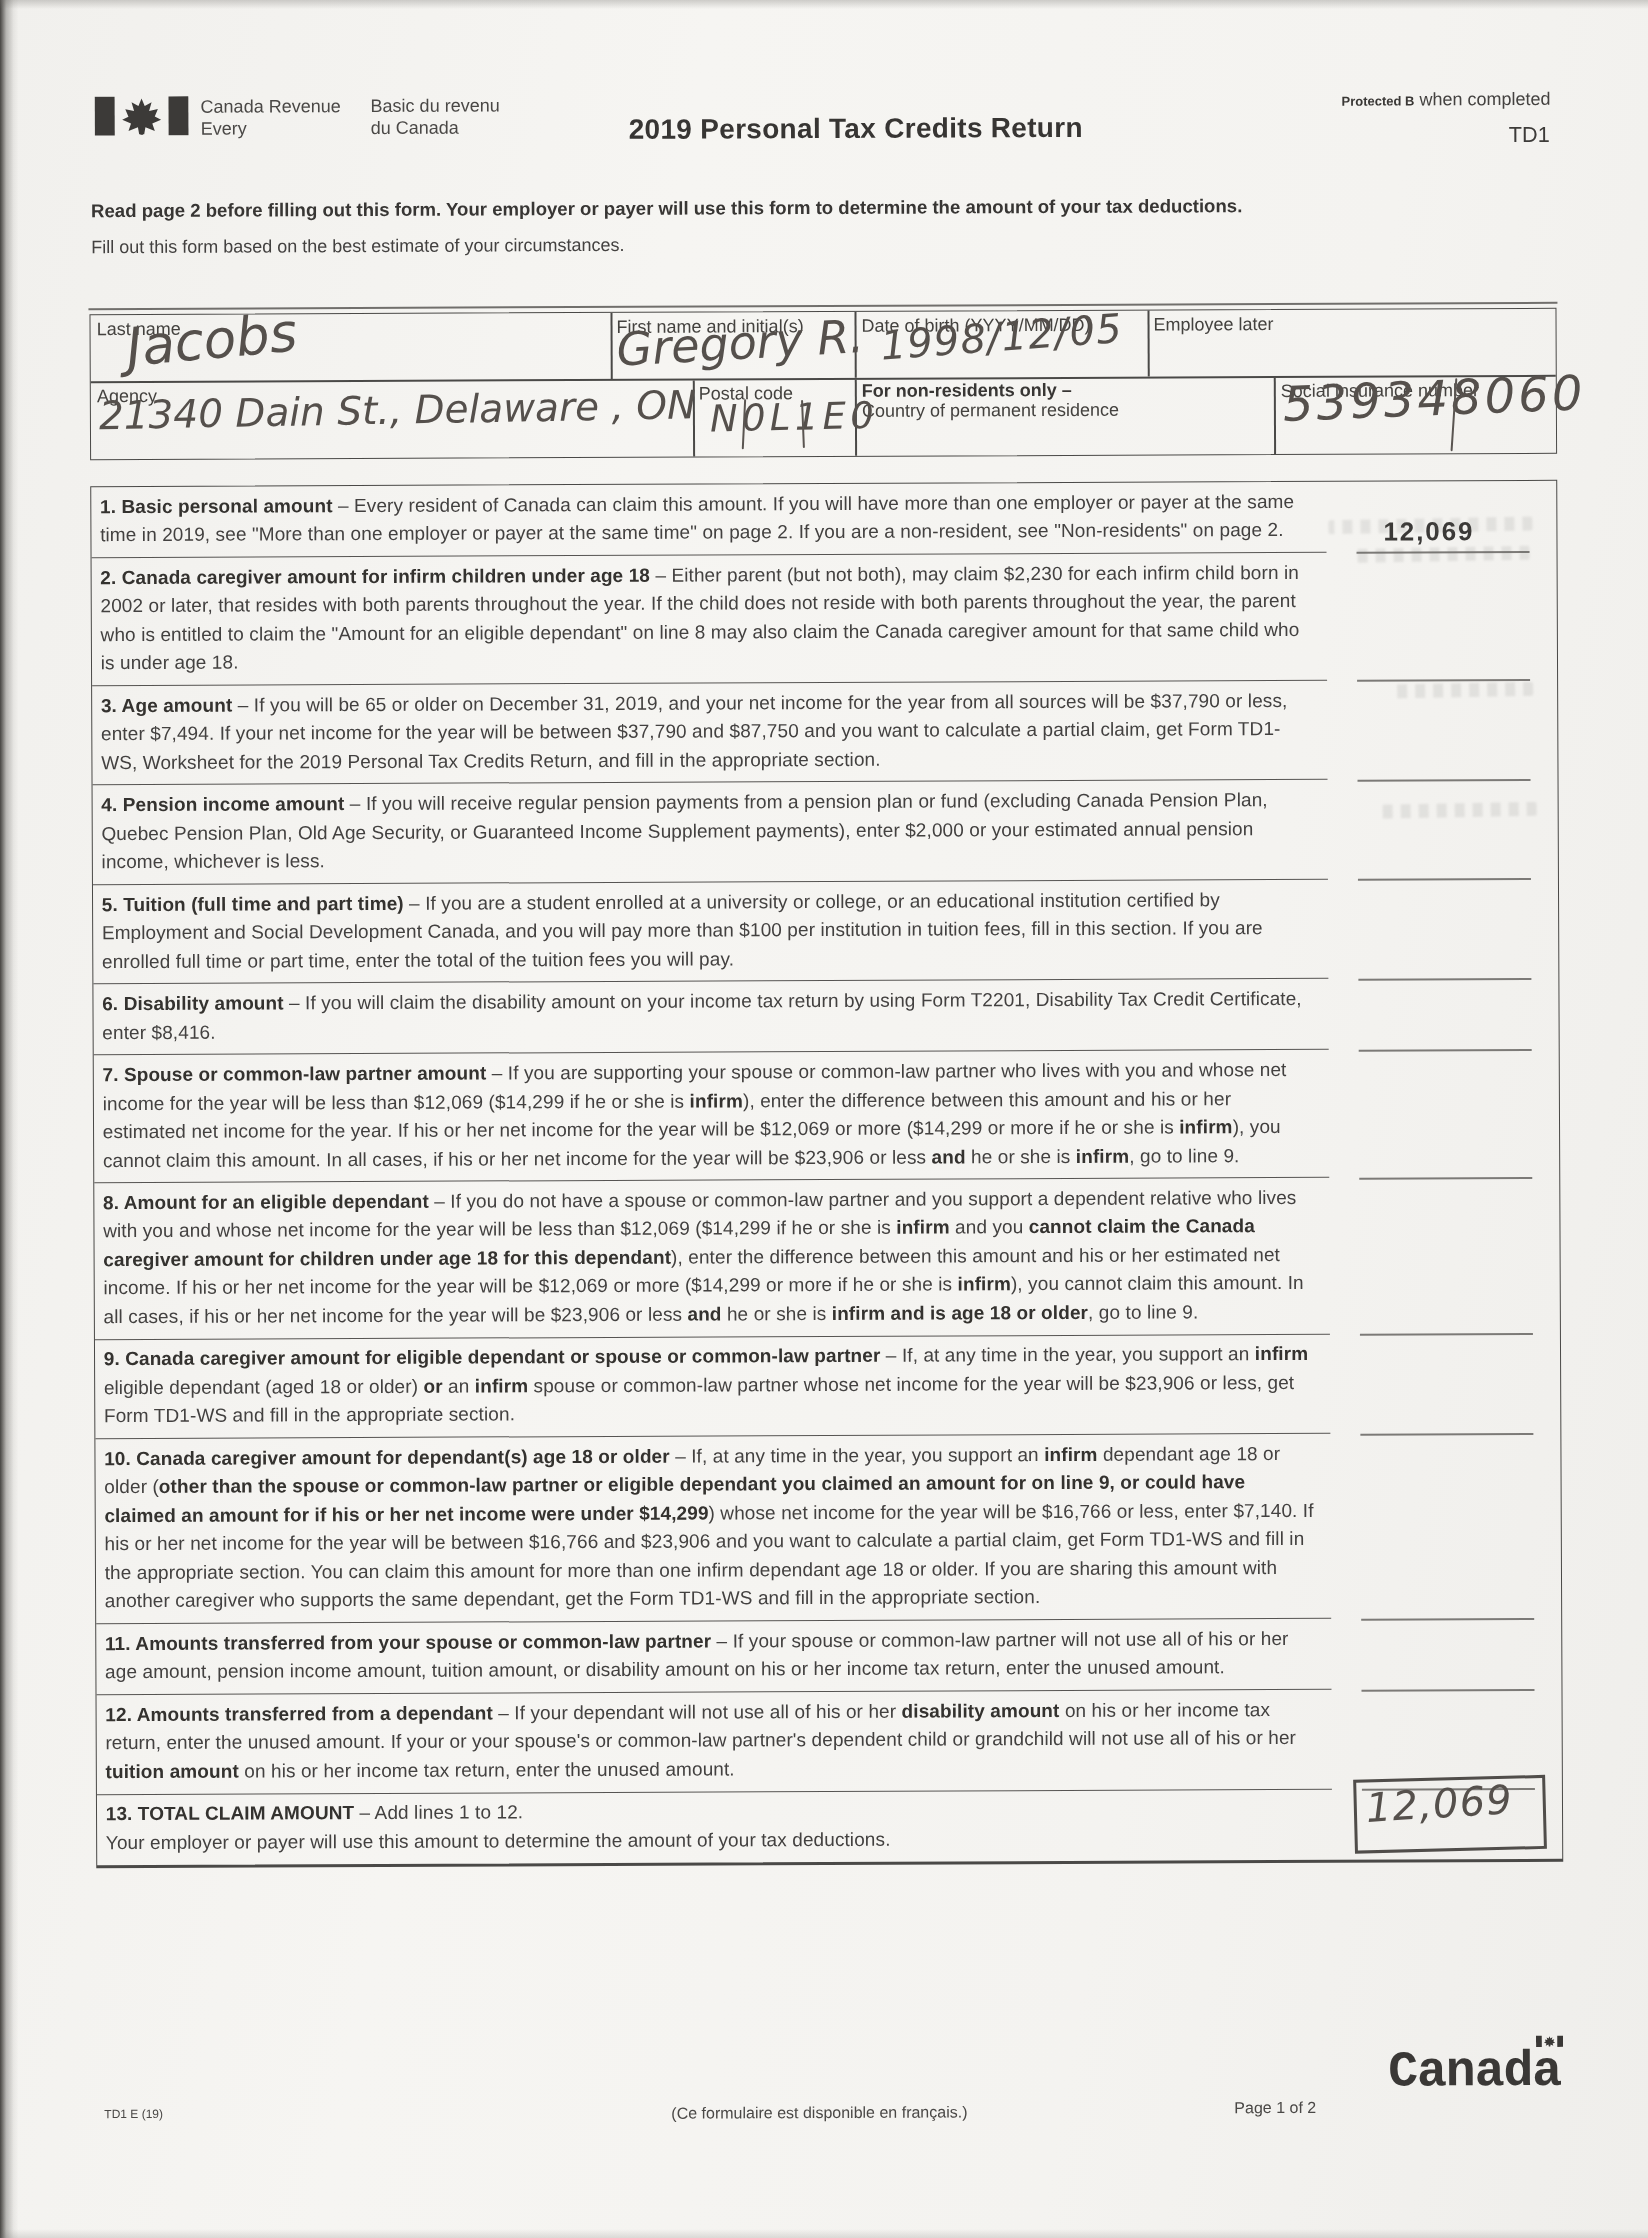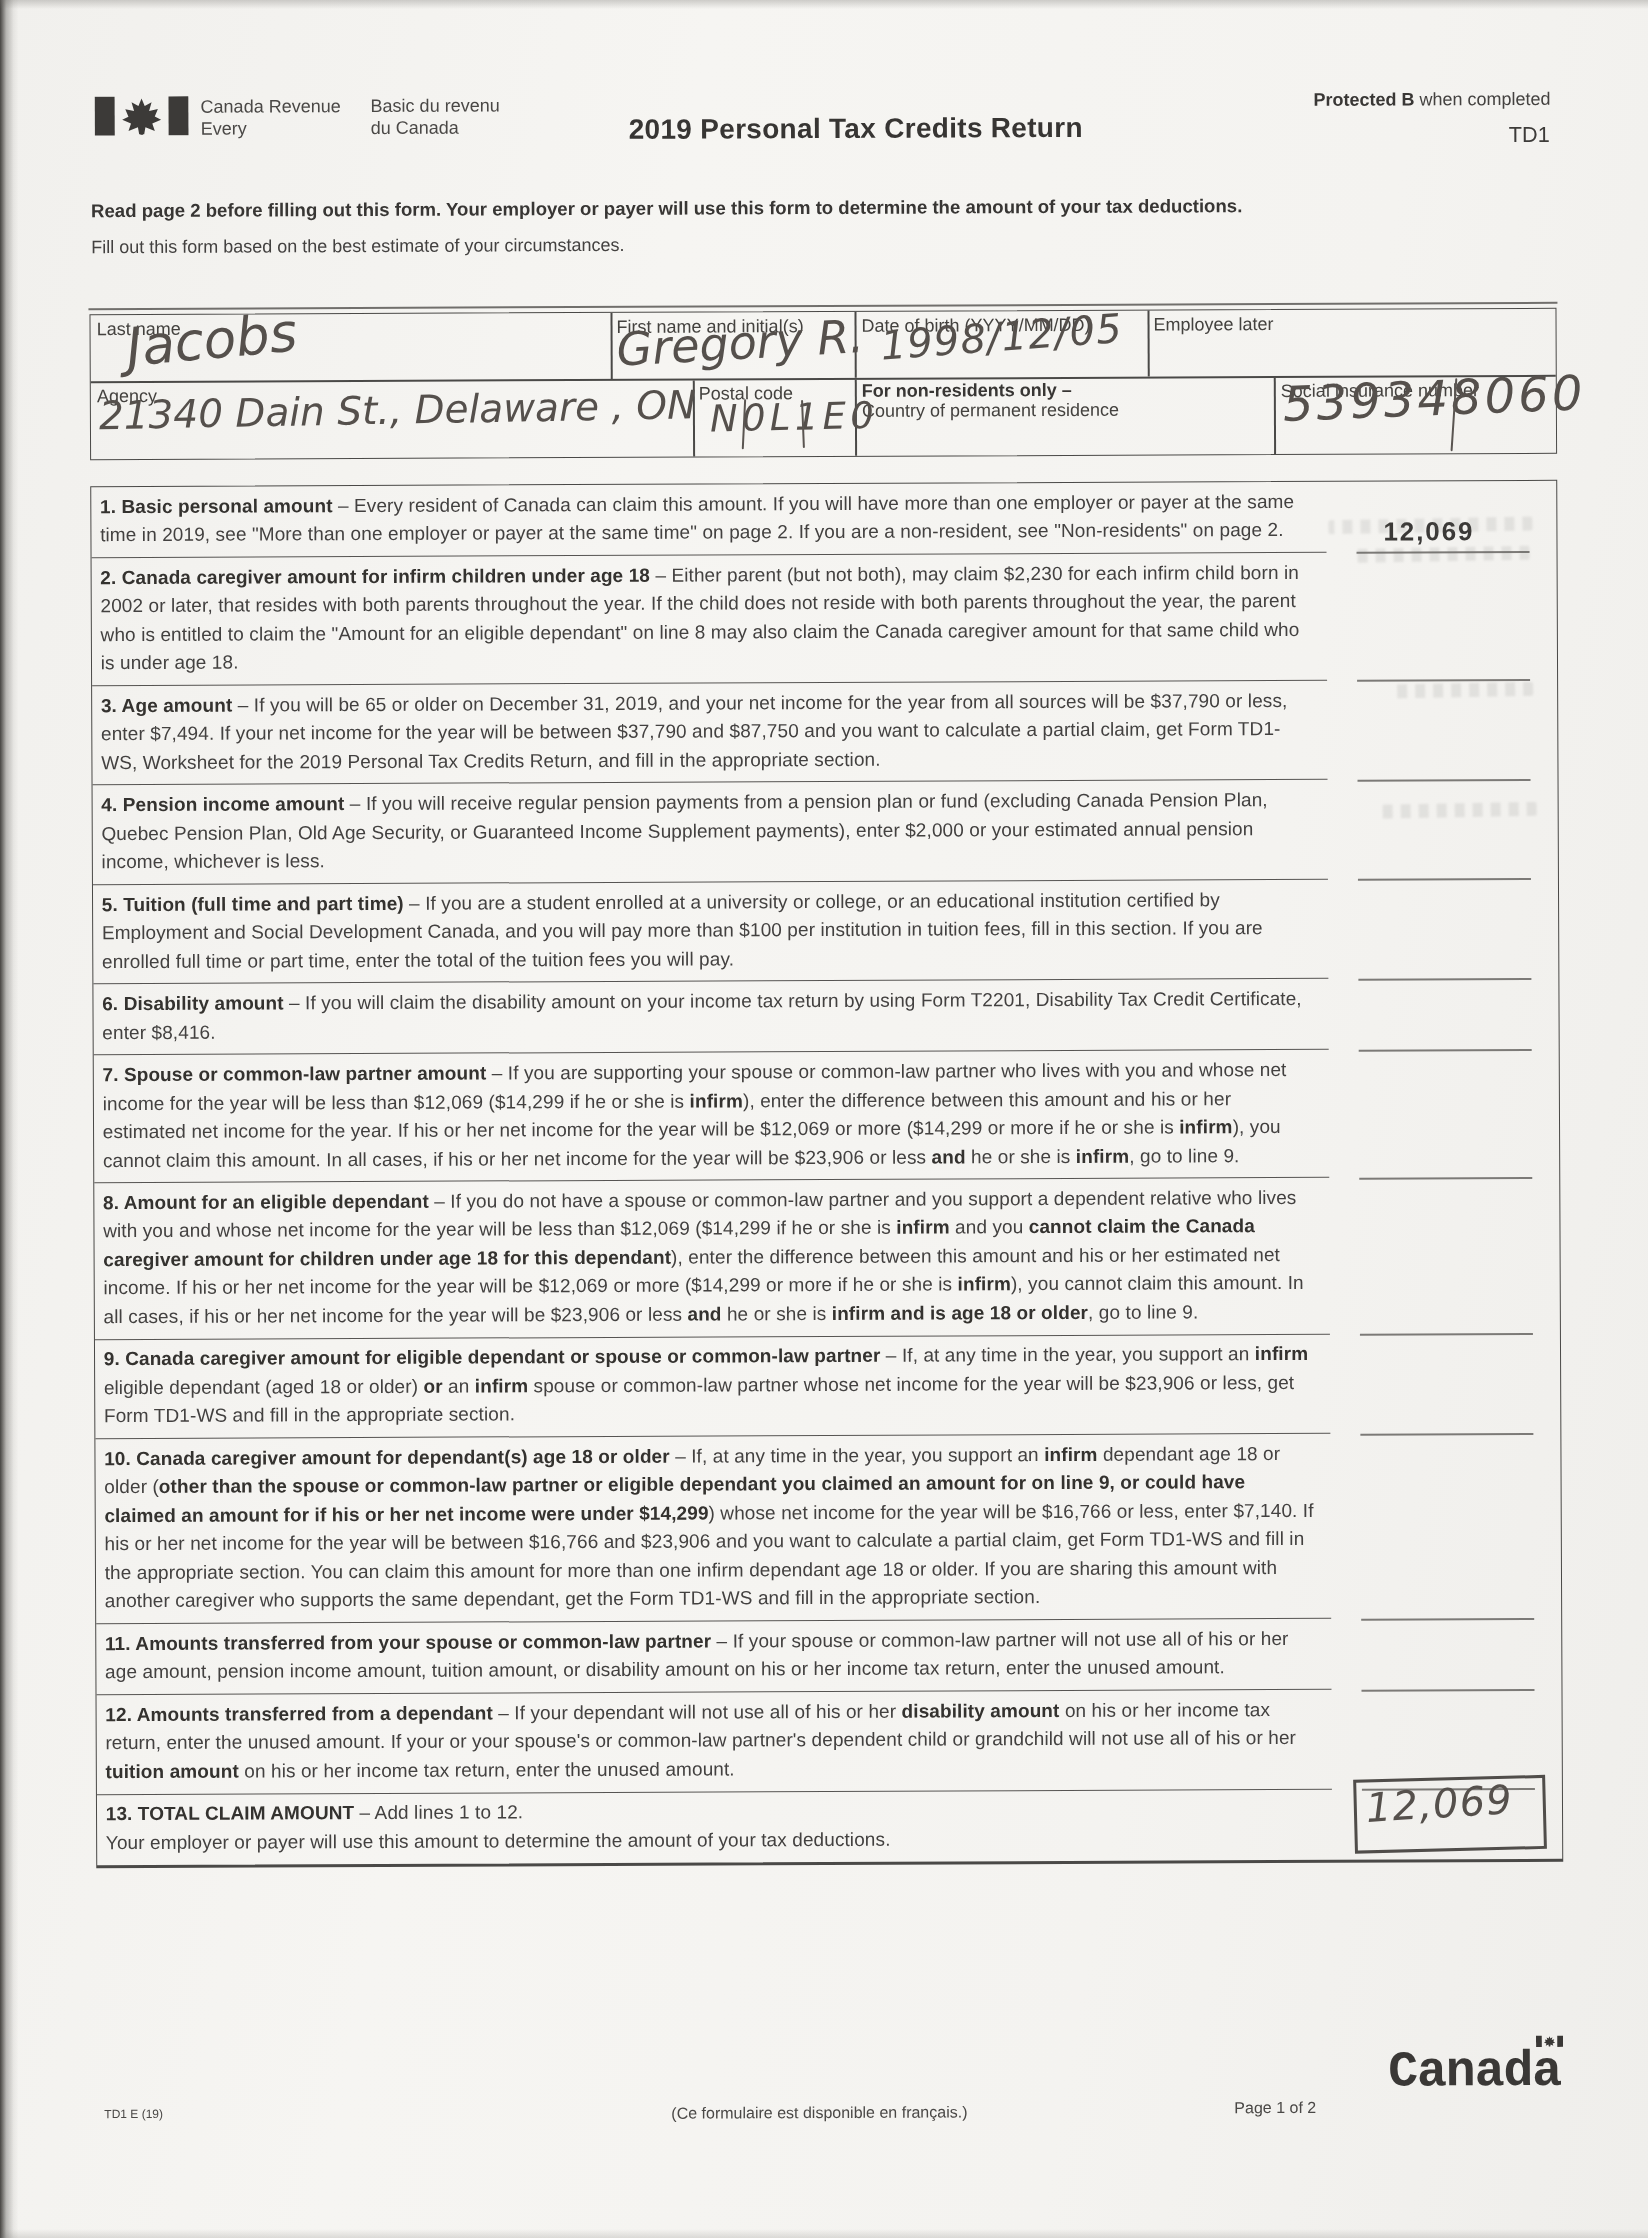--- a/index.html
+++ b/index.html
@@ -25,21 +25,21 @@
   .edge-b{position:absolute;left:0;right:0;bottom:0;height:10px;z-index:40;
     background:linear-gradient(0deg,rgba(110,108,104,0.22),transparent);}
 
   
   .flag-logo{position:absolute;left:99px;top:93px;width:94px;height:40px;}
   .agency-block{position:absolute;top:94px;font-size:18px;line-height:21.7px;color:#4a4846;}
   .agency-en{left:205px;}
   .agency-fr{left:375px;}
   .form-title{position:absolute;left:633px;top:113px;font-size:28px;font-weight:bold;color:#373533;letter-spacing:0.3px;}
   .protected-line{position:absolute;right:93px;top:92px;font-size:18px;text-align:right;color:#444240;}
-  .protected-line b{font-size:18px;color:#393735;}
+  .protected-line b{font-size:13px;color:#393735;}
   .form-code{position:absolute;right:94px;top:125px;font-size:21.7px;color:#3d3b39;}
 
   
   .intro1{position:absolute;left:95px;top:197px;font-size:18.6px;font-weight:bold;color:#383634;width:1424px;}
   .intro2{position:absolute;left:95px;top:234px;font-size:18px;color:#434140;}
 
   
   .idtable{position:absolute;left:93px;top:311px;width:1465px;height:144px;border:1.9px solid #4a4947;}
   .idtable::before{content:"";position:absolute;left:-1.9px;right:-1.9px;top:-7.4px;height:1.9px;background:#716f6c;}
   .idtable .hline{position:absolute;left:0;right:0;top:66px;height:1.9px;background:#4a4947;}

